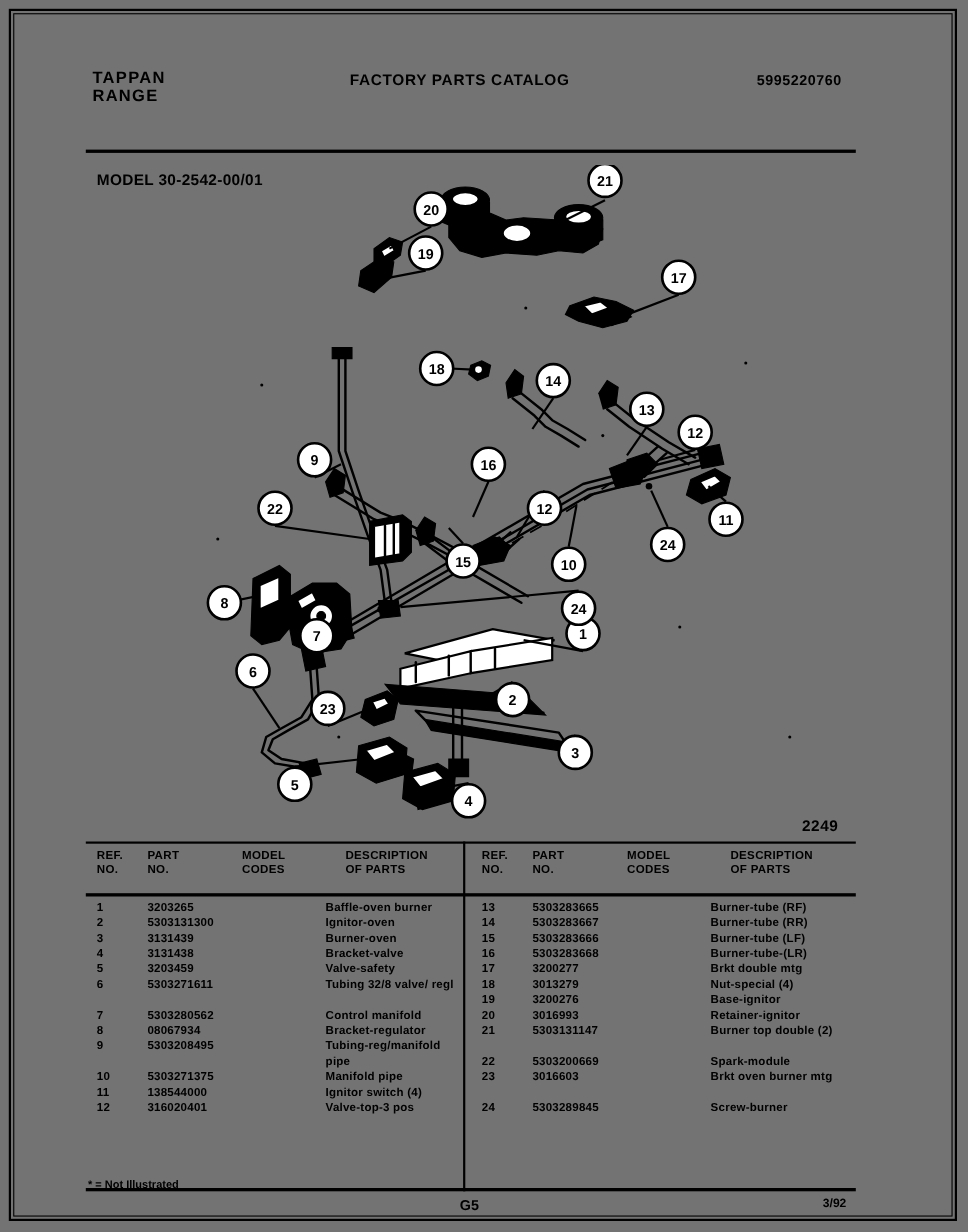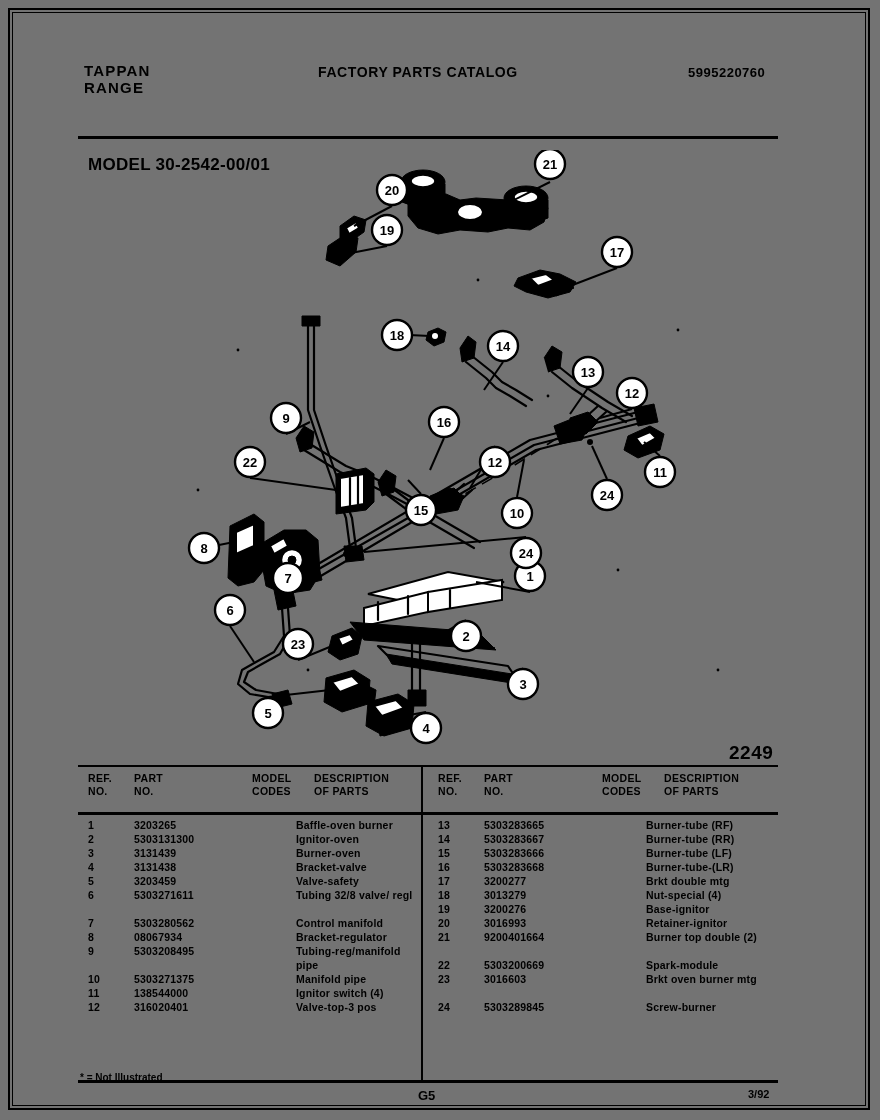--- a/index.html
+++ b/index.html
@@ -69,40 +69,40 @@
     left: 78px;
     top: 136px;
     width: 700px;
     height: 3px;
     background: #000;
   }
   .model-line {
     position: absolute;
     left: 88px;
     top: 155px;
-    font-size: 17px;
+    font-size: 14px;
     font-weight: bold;
     letter-spacing: 0.3px;
   }
 
   
   .diagram {
     position: absolute;
     left: 78px;
     top: 150px;
     width: 704px;
     height: 600px;
   }
   .diagram svg { display: block; }
 
   .fig-number {
     position: absolute;
     left: 729px;
     top: 742px;
-    font-size: 19px;
+    font-size: 14px;
     font-weight: bold;
     letter-spacing: 0.5px;
   }
 
   
   .table-rule {
     position: absolute;
     background: #000;
   }
   .tbl-top    { left: 78px; top: 765px;  width: 700px; height: 2px; }
@@ -123,21 +123,21 @@
     position: relative;
     height: 40px;
     font-size: 10.5px;
     font-weight: bold;
     letter-spacing: 0.3px;
     line-height: 12.5px;
   }
   .th { position: absolute; top: 0; }
   .th-ref   { left: 6px;   width: 44px; }
   .th-part  { left: 52px;  width: 80px; }
-  .th-model { left: 138px; width: 62px; margin-left: 32px; }
+  .th-model { left: 138px; width: 62px; }
   .th-desc  { left: 214px; width: 130px; margin-left: 18px; }
 
   .rows {
     position: absolute;
     top: 46px;
     left: 0;
     width: 340px;
     font-size: 10.5px;
     font-weight: bold;
     letter-spacing: 0.2px;
@@ -691,21 +691,21 @@
           <span class="cell c-desc">Base-ignitor</span>
         </div>
         <div class="row">
           <span class="cell c-ref">20</span>
           <span class="cell c-part">3016993</span>
           <span class="cell c-model"></span>
           <span class="cell c-desc">Retainer-ignitor</span>
         </div>
         <div class="row tall">
           <span class="cell c-ref">21</span>
-          <span class="cell c-part">9200401664</span>
+          <span class="cell c-part">5303131147</span>
           <span class="cell c-model"></span>
           <span class="cell c-desc">Burner top double (2)</span>
         </div>
         <div class="row">
           <span class="cell c-ref">22</span>
           <span class="cell c-part">5303200669</span>
           <span class="cell c-model"></span>
           <span class="cell c-desc">Spark-module</span>
         </div>
         <div class="row tall">

